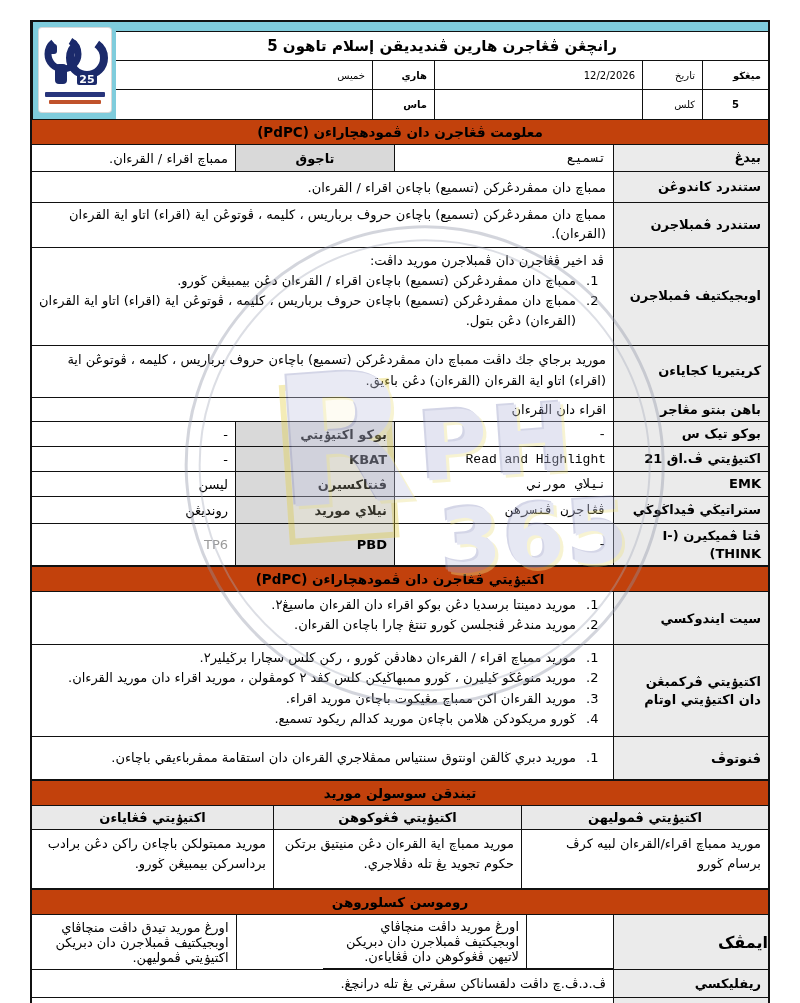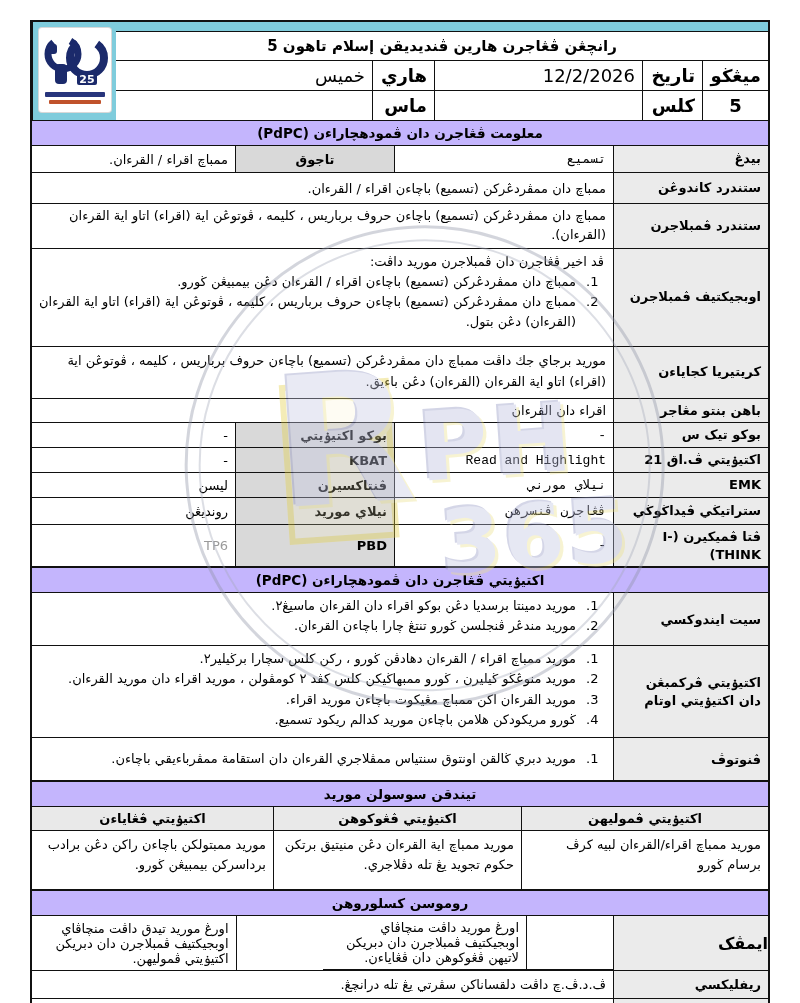--- a/index.html
+++ b/index.html
@@ -6,32 +6,32 @@
   body { width:800px; height:1003px; background:#fff; font-family:"DejaVu Sans", sans-serif; color:#000; position:relative; overflow:hidden; }
   .sheet { position:absolute; left:30px; top:20px; width:740px; border:2px solid #111; background:#fff; direction:rtl; }
 
   
   .header { display:flex; direction:rtl; background:#f0abfc; }
   .header-right { flex:1; display:flex; flex-direction:column; }
   .strip { height:9px; background:#7fccdc; }
   .title-row { background:#fff; border-top:1px solid #111; border-bottom:1px solid #111; text-align:center; font-weight:bold; font-size:15px; padding:5px 4px; }
   .meta-row { display:flex; direction:rtl; background:#fff; border-bottom:1px solid #111; min-height:29px; align-items:stretch; }
   .meta-row:last-child { border-bottom:none; }
-  .meta-row > div { border-left:1px solid #111; padding:4px 7px; font-size:18px; display:flex; align-items:center; justify-content:flex-start; }
+  .meta-row > div { border-left:1px solid #111; padding:4px 7px; font-size:10px; display:flex; align-items:center; justify-content:flex-start; }
   .meta-row > div:last-child { border-left:none; }
   .m-w1 { width:66px; font-weight:bold; }
-  .m-w2 { width:60px; font-weight:bold; }
+  .m-w2 { width:60px; font-weight:normal; }
   .m-w3 { width:208px; }
   .m-w4 { width:62px; font-weight:bold; }
   .m-w5 { flex:1; }
   .logo-cell { width:84px; background:#7fccdc; border-left:none; border-right:none; display:flex; align-items:flex-start; justify-content:center; padding-top:6px; border-left:1px solid #111; }
   .logo-card { width:72px; height:84px; background:#fff; border-radius:3px; box-shadow:0 0 0 1px #d8d8d8; position:relative; overflow:hidden; }
 
   
-  .band { background:#c4b5fd; text-align:center; font-weight:bold; font-size:13.5px; padding:4px 6px; border-bottom:1px solid #111; border-top:1px solid #111; }
+  .band { background:#c2410c; text-align:center; font-weight:bold; font-size:13.5px; padding:4px 6px; border-bottom:1px solid #111; border-top:1px solid #111; }
   .row { display:flex; direction:rtl; border-bottom:1px solid #111; background:#fff; }
   .row > div { border-left:1px solid #111; padding:3px 7px; font-size:13px; }
   .row > div:last-child { border-left:none; }
   .lab { width:155px; background:#ebebeb; font-weight:bold; display:flex; align-items:center; justify-content:flex-start; line-height:1.35; }
   .val { flex:1; display:flex; align-items:center; }
   .v1 { flex:1; display:flex; align-items:center;font-family:Liberation Mono, monospace; }
   .sub { width:159px; background:#d9d9d9; font-weight:bold; display:flex; align-items:center; }
   .sub.center { justify-content:center; }
   .v2 { width:203px; display:flex; align-items:center; }
   .listbox { flex:1; padding:3px 7px; font-size:13px; line-height:1.55; }

